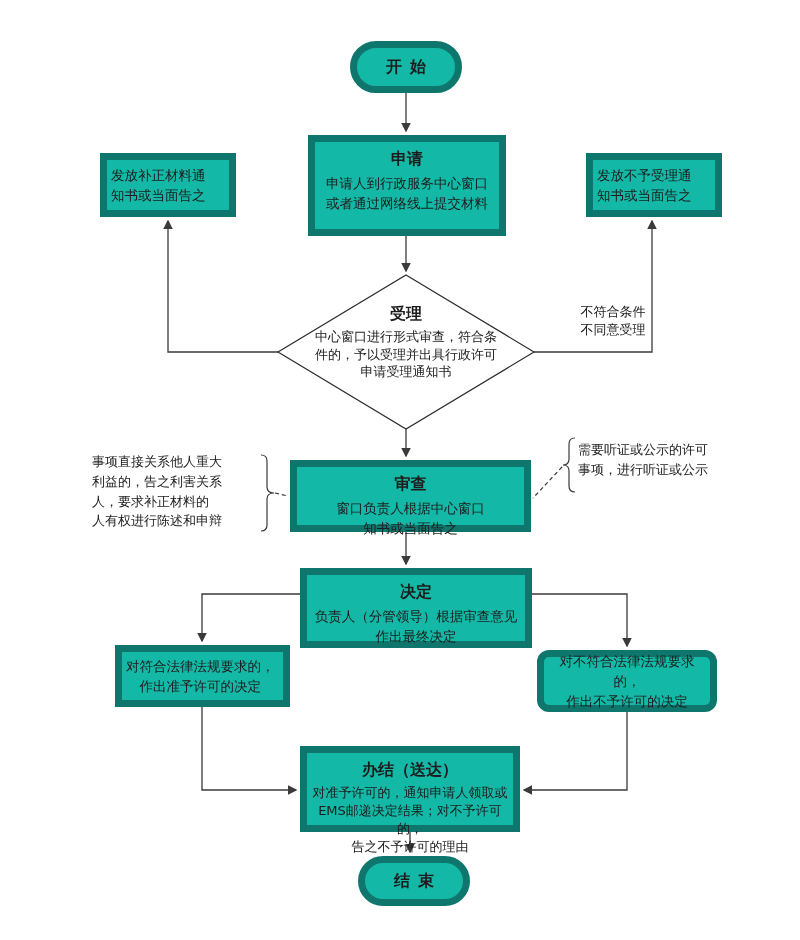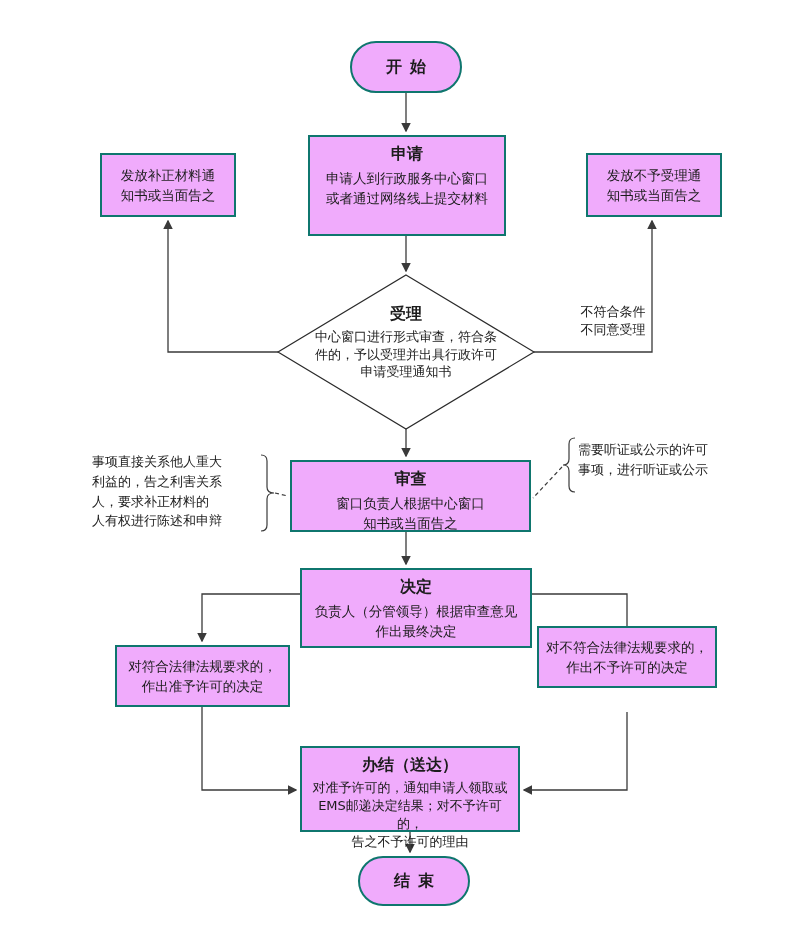--- a/index.html
+++ b/index.html
@@ -12,22 +12,22 @@
     position: relative;
     width: 800px;
     height: 940px;
     background: #ffffff;
     overflow: hidden;
   }
   .svg-layer { position: absolute; left: 0; top: 0; }
 
   .node {
     position: absolute;
-    border: 2px solid #0f766e;
-    background: #f0abfc;
+    border: 7px solid #0f766e;
+    background: #14b8a6;
     text-align: center;
   }
   .stadium {
     border-radius: 28px;
     display: flex;
     align-items: center;
     justify-content: center;
     font-weight: 700;
     font-size: 16px;
     letter-spacing: 8px;
@@ -44,21 +44,20 @@
     display: block;
     font-size: 13.5px;
     line-height: 1.5;
     white-space: pre-line;
     margin-top: 3px;
     padding: 0 4px;
   }
   .centerbox {
     display: flex;
     align-items: center;
-    justify-content: center;
   }
   .centerbox .node-body { margin-top: 0; }
 
   .diamond-text {
     position: absolute;
     left: 281px; top: 303px; width: 250px;
     text-align: center;
   }
   .diamond-text .node-title { padding-top: 0; }
   .diamond-text .node-body { font-size: 13px; line-height: 1.38; margin-top: 3px; }
@@ -79,21 +78,21 @@
   }
 
   
   #node-start      { left: 350px; top: 41px;  width: 112px; height: 52px; }
   #node-apply      { left: 308px; top: 135px; width: 198px; height: 101px; }
   #node-supplement { left: 100px; top: 153px; width: 136px; height: 64px; }
   #node-rejection  { left: 586px; top: 153px; width: 136px; height: 64px; }
   #node-review     { left: 290px; top: 460px; width: 241px; height: 72px; }
   #node-decision   { left: 300px; top: 568px; width: 232px; height: 80px; }
   #node-approve    { left: 115px; top: 645px; width: 175px; height: 62px; }
-  #node-deny       { left: 537px; top: 626px; width: 180px; height: 62px; }
+  #node-deny       { left: 537px; top: 650px; width: 180px; height: 62px; border-radius: 12px; }
   #node-complete   { left: 300px; top: 746px; width: 220px; height: 86px; }
   #node-end        { left: 358px; top: 856px; width: 112px; height: 50px; }
 
   #node-complete .node-body { font-size: 13px; line-height: 1.4; }
 
   #label-incomplete  { left: 165px; top: 304px; width: 110px; }
   #label-unqualified { left: 567px; top: 303px; width: 92px; }
 
   #annotation-left  { left: 92px;  top: 452px; width: 170px; }
   #annotation-right { left: 578px; top: 440px; width: 150px; }

